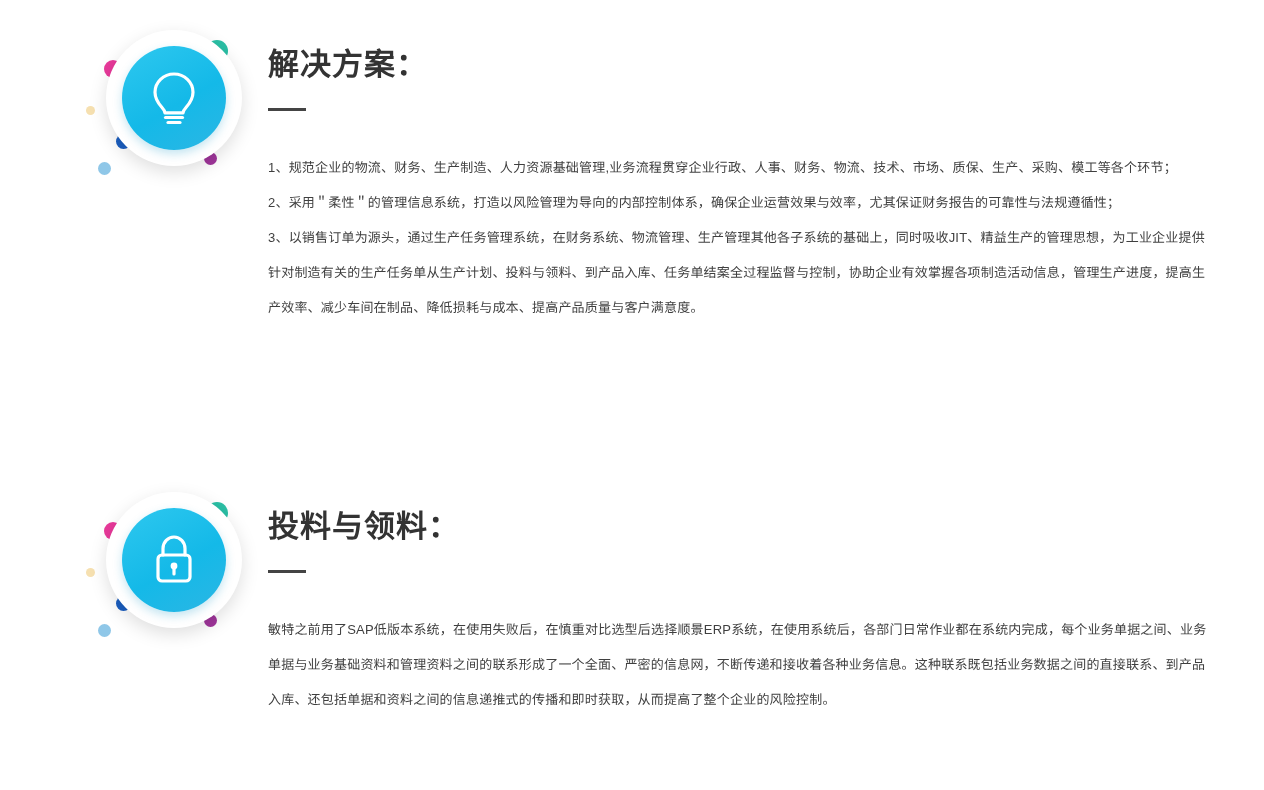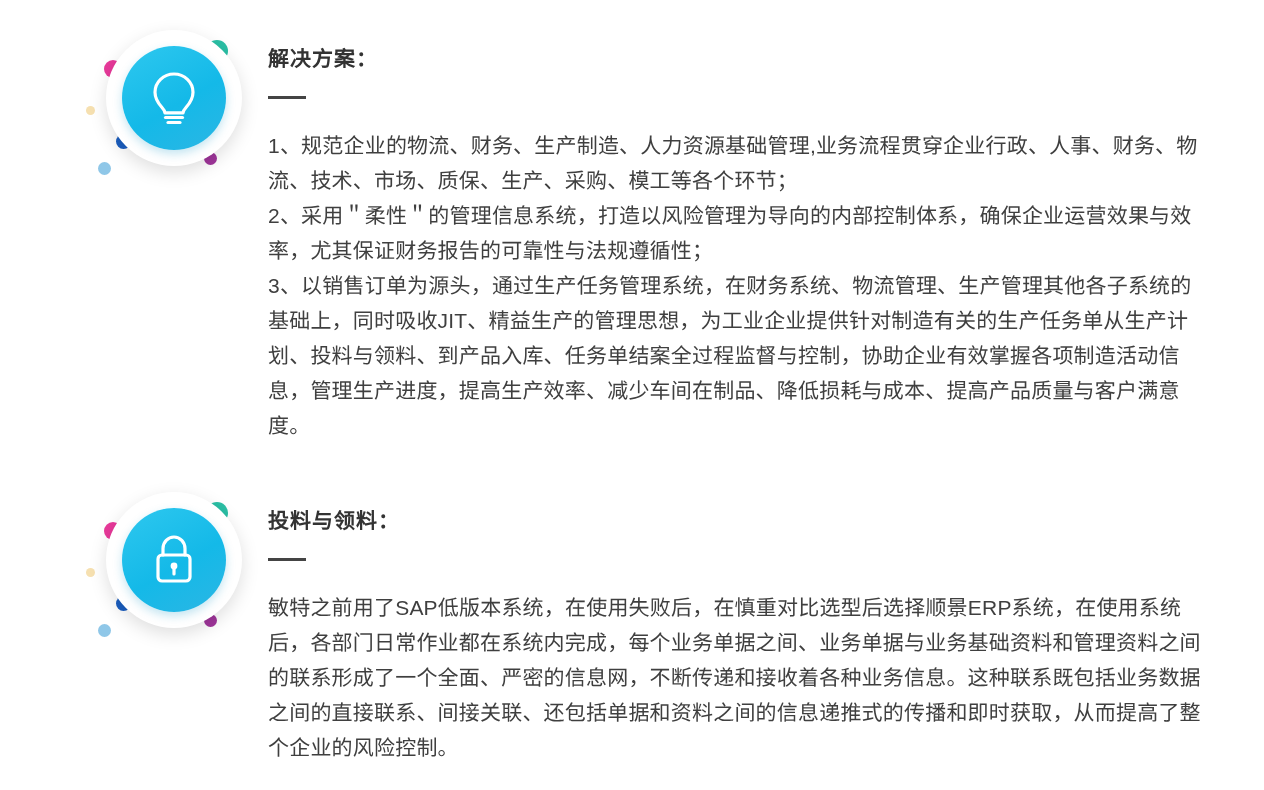--- a/index.html
+++ b/index.html
@@ -71,37 +71,37 @@
   .dot.cream  { background: #f6e0b0; }
 
   
   .text-col {
     position: absolute;
     left: 268px;
     top: 0;
     width: 940px;
   }
   .heading {
-    font-size: 21px;
+    font-size: 31px;
     font-weight: bold;
     color: #333333;
     letter-spacing: 1px;
     margin: 0;
     padding-top: 46px;
     line-height: 1.2;
   }
   .rule {
     width: 38px;
     height: 3px;
     background: #444444;
     margin-top: 25px;
   }
   .body-text {
-    margin-top: 29px;
-    font-size: 21px;
+    margin-top: 39px;
+    font-size: 13px;
     line-height: 35px;
     color: #3f3f3f;
     letter-spacing: 0.2px;
     white-space: pre-wrap;
   }
 </style>
 </head>
 <body>
 
 <div class="page">
@@ -152,17 +152,17 @@
           <rect x="9" y="24" width="32" height="26" rx="4" ry="4" fill="none" stroke="#ffffff" stroke-width="3.2"></rect>
           <circle cx="25" cy="35" r="3.4" fill="#ffffff"></circle>
           <line x1="25" y1="37.5" x2="25" y2="43" stroke="#ffffff" stroke-width="3.2" stroke-linecap="round"></line>
         </svg>
       </div>
     </div>
 
     <div class="text-col">
       <h2 class="heading">投料与领料：</h2>
       <div class="rule"></div>
-      <p class="body-text">敏特之前用了SAP低版本系统，在使用失败后，在慎重对比选型后选择顺景ERP系统，在使用系统后，各部门日常作业都在系统内完成，每个业务单据之间、业务单据与业务基础资料和管理资料之间的联系形成了一个全面、严密的信息网，不断传递和接收着各种业务信息。这种联系既包括业务数据之间的直接联系、间接关联、还包括单据和资料之间的信息递推式的传播和即时获取，从而提高了整个企业的风险控制。</p>
+      <p class="body-text">敏特之前用了SAP低版本系统，在使用失败后，在慎重对比选型后选择顺景ERP系统，在使用系统后，各部门日常作业都在系统内完成，每个业务单据之间、业务单据与业务基础资料和管理资料之间的联系形成了一个全面、严密的信息网，不断传递和接收着各种业务信息。这种联系既包括业务数据之间的直接联系、到产品入库、还包括单据和资料之间的信息递推式的传播和即时获取，从而提高了整个企业的风险控制。</p>
     </div>
   </div>
 
 </div>
 
 </body></html>

